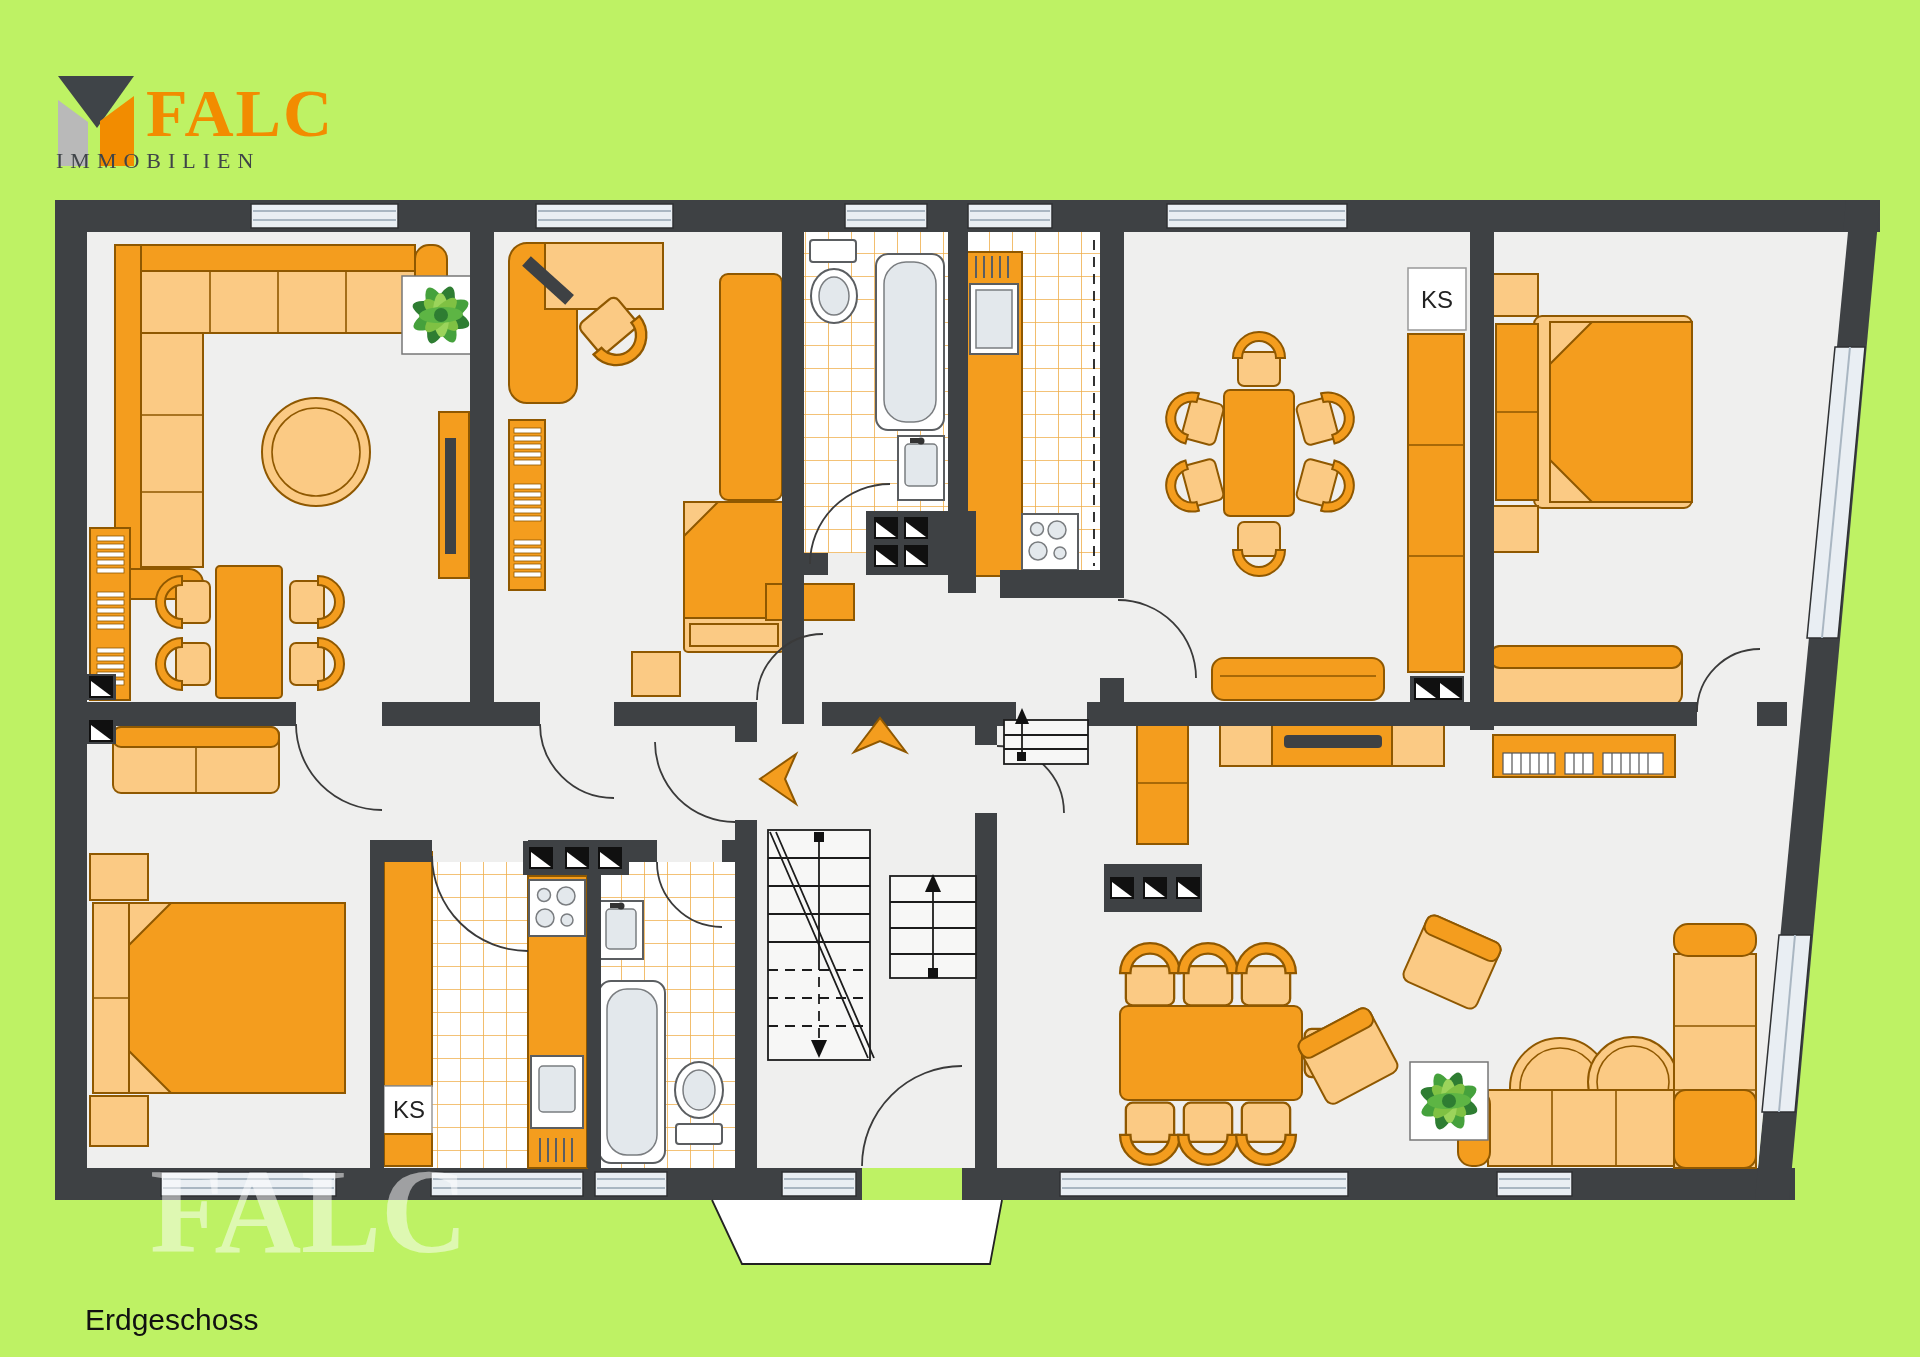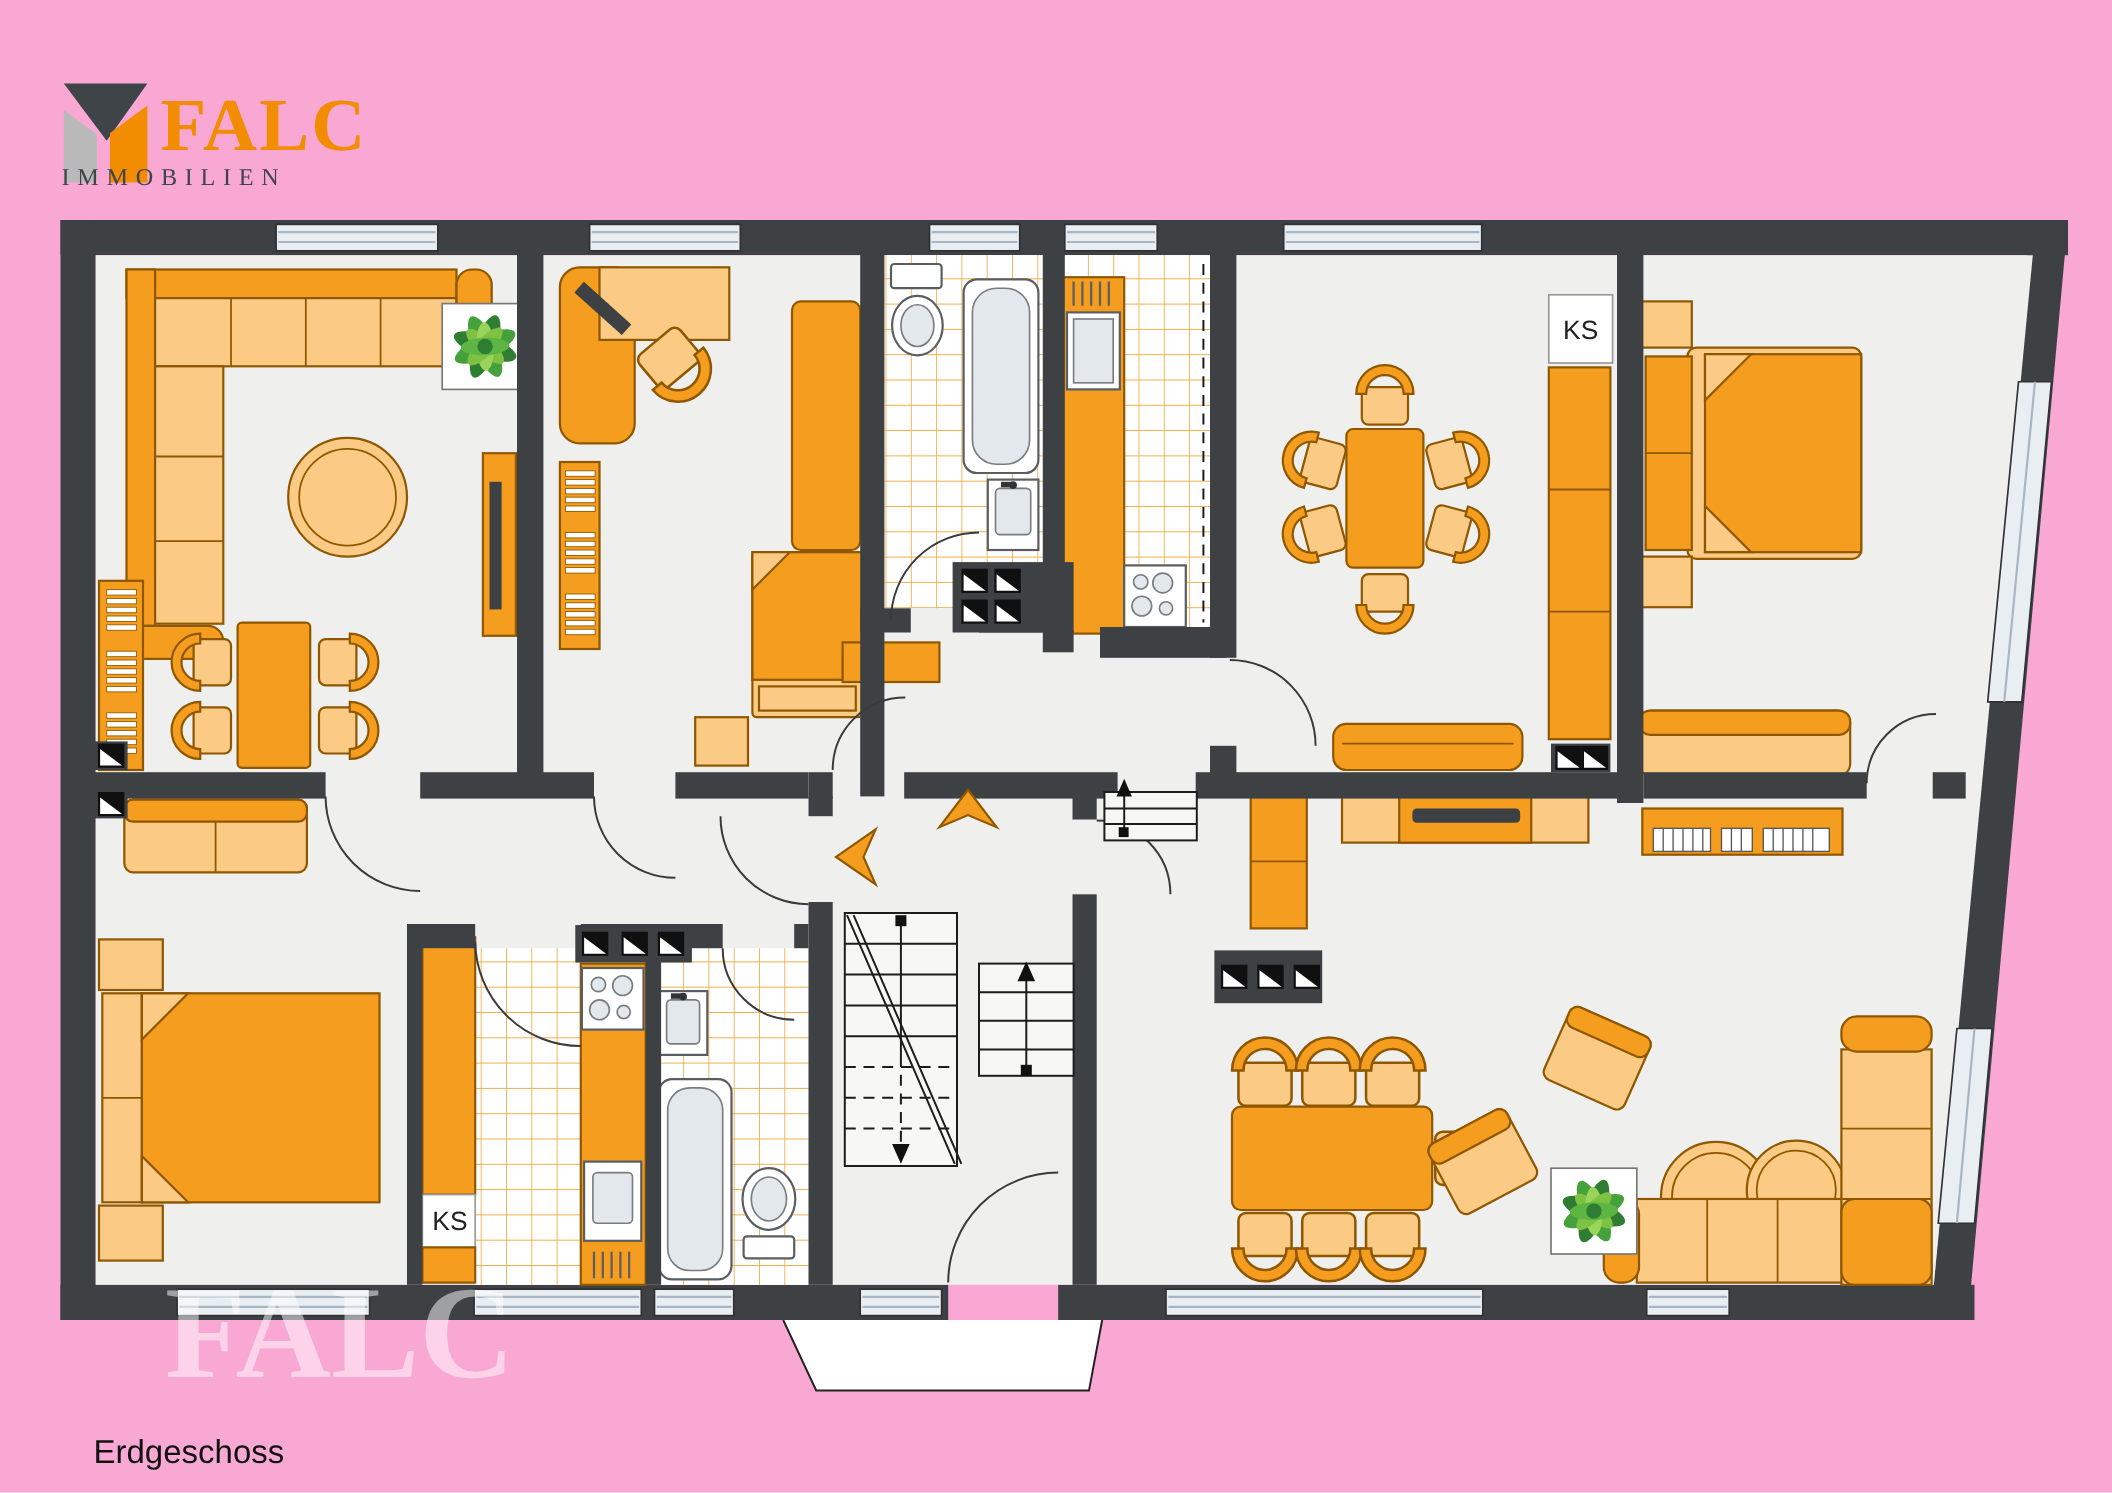--- a/index.html
+++ b/index.html
@@ -1,16 +1,16 @@
 <!DOCTYPE html>
 <html><head>
 <meta charset="utf-8">
 <style>
   html,body{margin:0;padding:0;background:#ffffff;}
-  .page{position:relative;width:1920px;height:1357px;background:#f9a8d4;overflow:hidden;
+  .page{position:relative;width:1920px;height:1357px;background:#bef264;overflow:hidden;
         font-family:"Liberation Sans", sans-serif;}
   svg{display:block}
   
   .wl{fill:#3E4144;stroke:none}
   .floor{fill:#EFEFEE}
   .fs{fill:#F49D1E;stroke:#8F5800;stroke-width:2}
   .fl{fill:#FBCA84;stroke:#8F5800;stroke-width:2}
   .fx{fill:#FFFFFF;stroke:#5B5E61;stroke-width:2}
   .fx2{fill:#E3E8EC;stroke:#7a7d80;stroke-width:1.5}
   .winr{fill:#E9EEF3;stroke:#2F3133;stroke-width:1.5}

